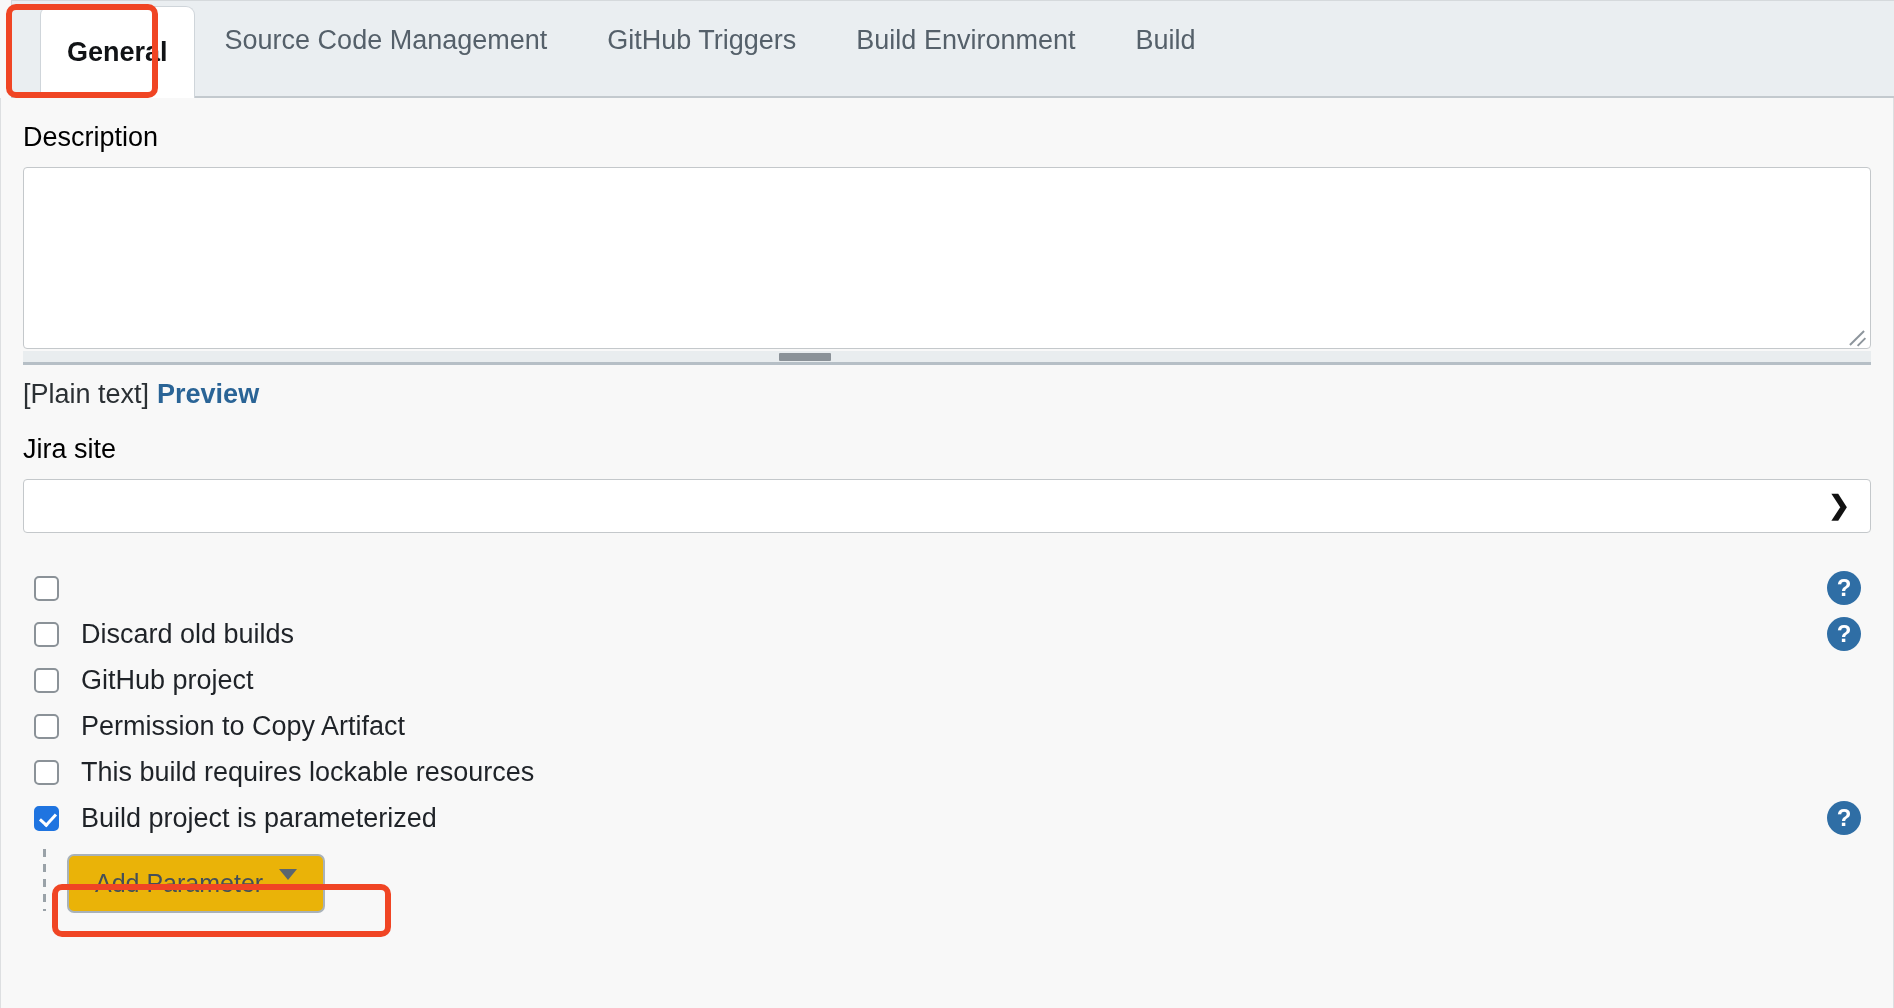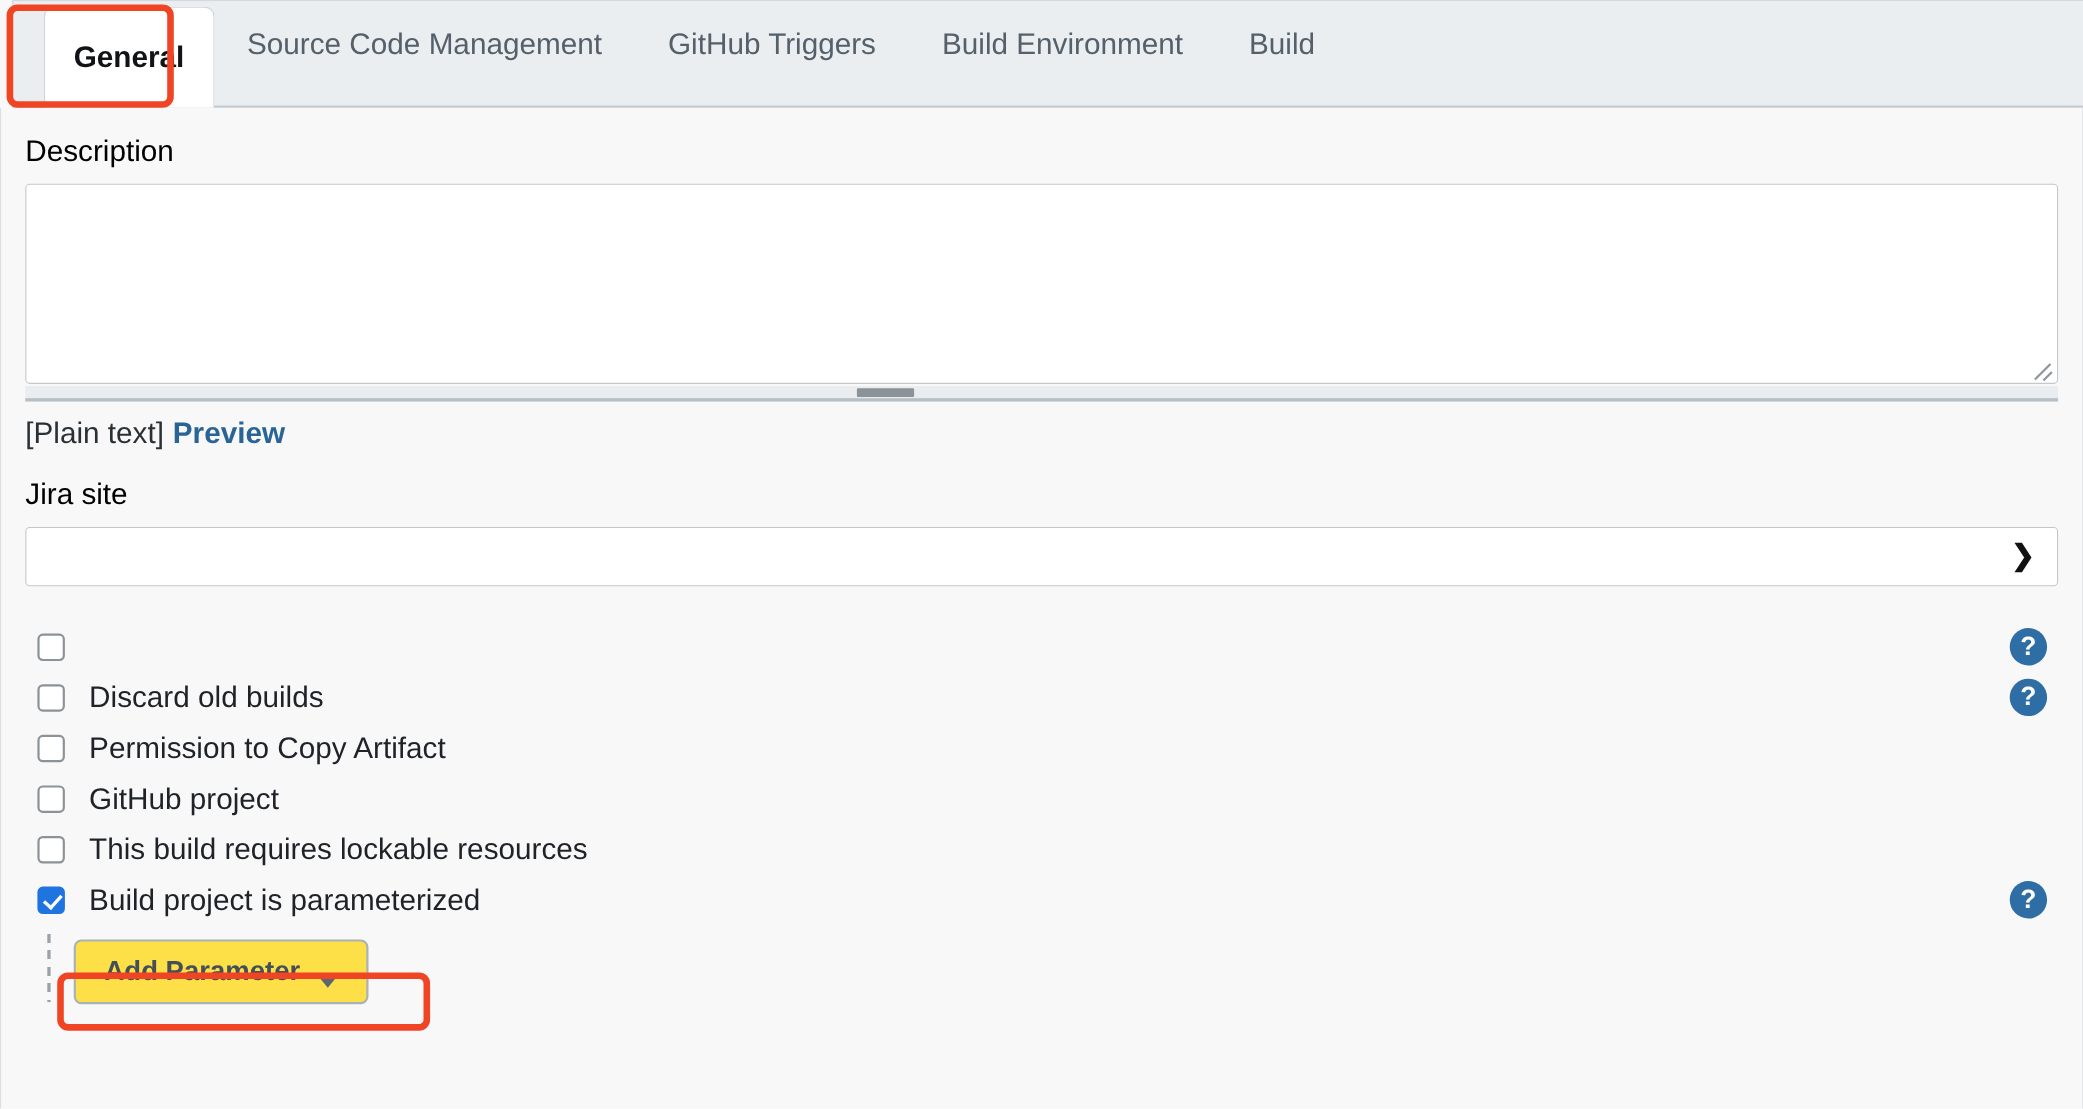--- a/index.html
+++ b/index.html
@@ -211,29 +211,29 @@
   }
   .dashed-guide {
     position: absolute;
     left: 20px; top: -4px;
     width: 3px; height: 62px;
     background: repeating-linear-gradient(
       to bottom, #9aa2a8 0 8px, transparent 8px 15px);
   }
   .add-param-btn {
     margin-left: 44px;
-    background: #fde047;
+    background: #eab308;
     border: 2px solid #a9b2b9;
     border-radius: 7px;
     padding: 13px 26px;
     font-size: 25px;
-    font-weight: bold;
+    font-weight: normal;
     color: #444f59;
     display: flex;
-    align-items: flex-end;
+    align-items: flex-start;
     gap: 16px;
     cursor: pointer;
   }
   .caret-down {
     width: 0; height: 0;
     border-left: 9px solid transparent;
     border-right: 9px solid transparent;
     border-top: 11px solid #5b666f;
   }
 </style>
@@ -283,26 +283,26 @@
       </div>
 
       <div class="check-row">
         <div class="cbox"></div>
         <div class="cb-label">Discard old builds</div>
         <div class="help-icon">?</div>
       </div>
 
       <div class="check-row">
         <div class="cbox"></div>
+        <div class="cb-label">GitHub project</div>
+      </div>
+
+      <div class="check-row">
+        <div class="cbox"></div>
         <div class="cb-label">Permission to Copy Artifact</div>
-      </div>
-
-      <div class="check-row">
-        <div class="cbox"></div>
-        <div class="cb-label">GitHub project</div>
       </div>
 
       <div class="check-row">
         <div class="cbox"></div>
         <div class="cb-label">This build requires lockable resources</div>
       </div>
 
       <div class="check-row">
         <div class="cbox checked"></div>
         <div class="cb-label">Build project is parameterized</div>

